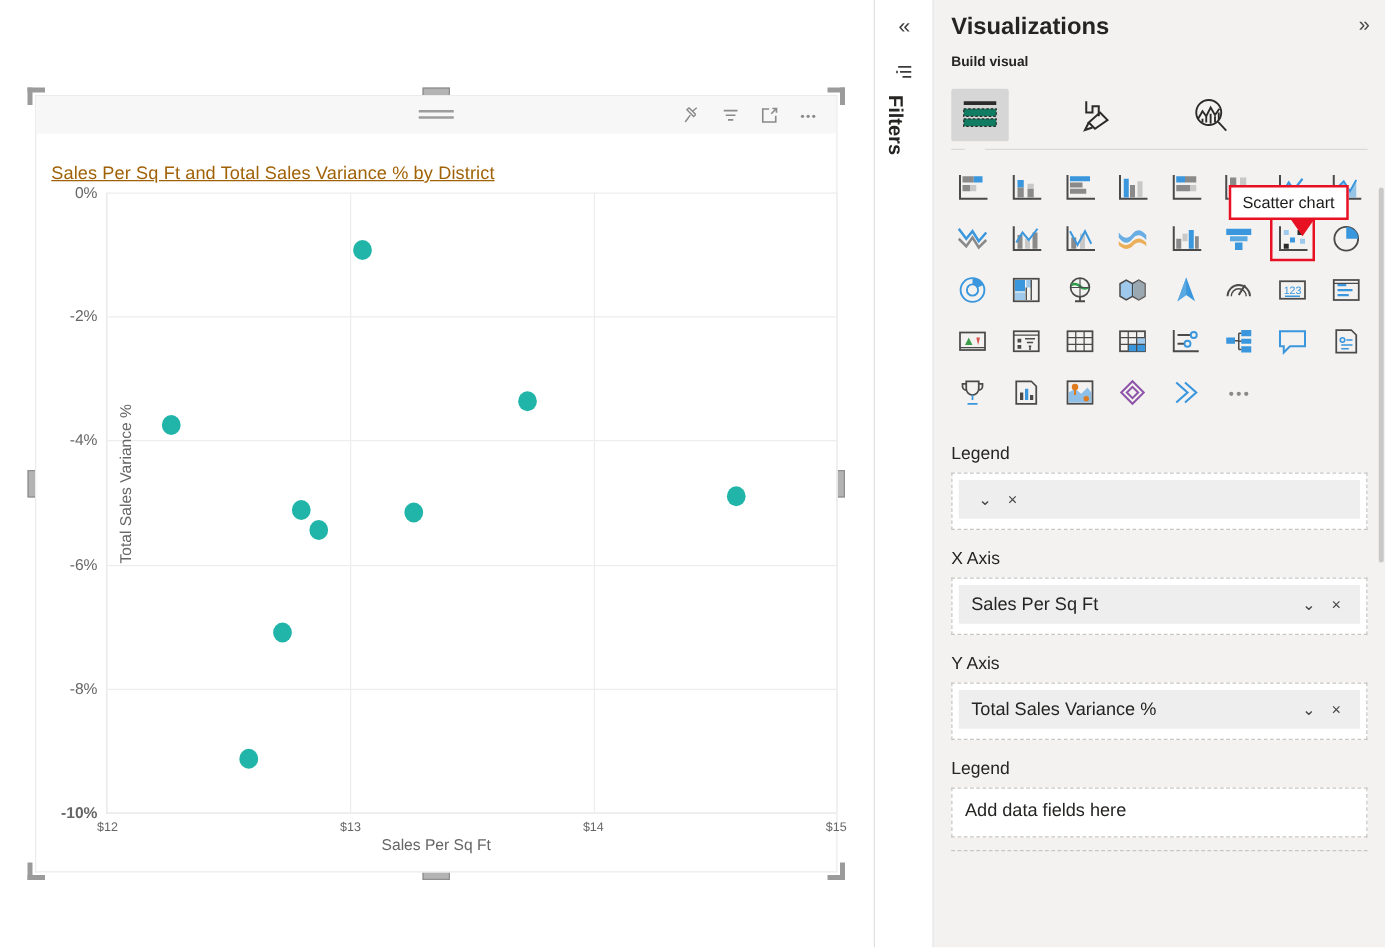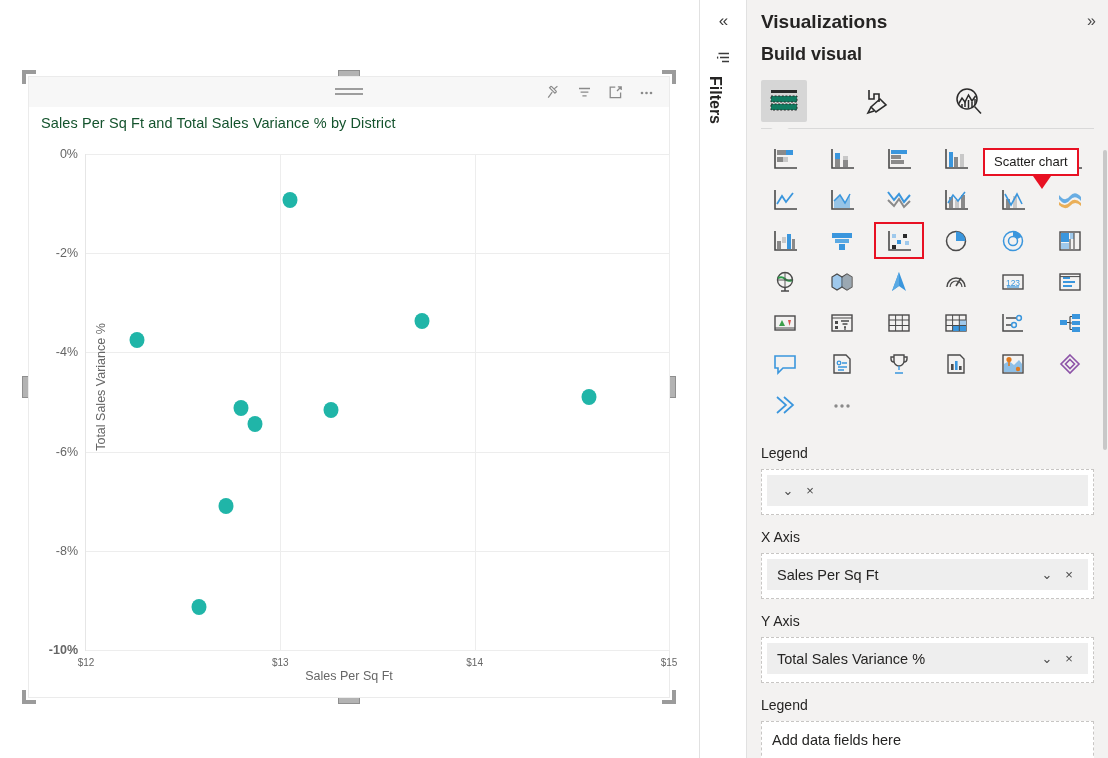--- a/index.html
+++ b/index.html
@@ -70,23 +70,24 @@
   }
   .hdr-icon {
     width:26px; height:26px; margin-left:5px;
     display:flex; align-items:center; justify-content:center;
     color:#8a8a8a;
   }
   .hdr-icon svg { display:block; }
 
   
   #chart-title {
-    position:absolute; left:12px; top:38px;
-    font-size:14.5px; color:#14532d; letter-spacing:0.1px;
+    position:absolute; left:12px; top:54px;
+    font-size:14.5px; color:#a16207; letter-spacing:0.1px;
     white-space:nowrap;
+    text-decoration:underline;
   }
 
   
   #plot-area {
     position:absolute;
     left:56px; top:77px;
     width:584px; height:497px;
     border-left:1px solid #e6e6e6;
     border-bottom:1px solid #e6e6e6;
   }
@@ -149,21 +150,21 @@
     position:relative; height:44px;
     display:flex; align-items:center;
     padding:0 14px 0 14px;
   }
   #viz-title { font-size:19px; font-weight:600; color:#252423; }
   #viz-expand {
     position:absolute; right:12px; top:12px;
     font-size:16px; color:#4a4a4a;
   }
   #build-visual-label {
-    padding:0 14px; font-size:18px; font-weight:600; color:#252423;
+    padding:0 14px; font-size:11px; font-weight:600; color:#252423;
     margin-bottom:7px;
   }
 
   
   #build-tabs {
     display:flex; padding:0 14px; gap:46px; align-items:flex-end;
     height:50px;
   }
   .build-tab {
     width:46px; height:42px;
@@ -191,21 +192,21 @@
     border-left:9px solid transparent;
     border-right:9px solid transparent;
     border-bottom:5px solid #d9d9d9;
     z-index:-1;
   }
 
   
   #viz-grid {
     padding:6px 10px 8px 10px;
     display:grid;
-    grid-template-columns:repeat(6, 1fr);
+    grid-template-columns:repeat(8, 1fr);
     row-gap:4px; column-gap:0px;
     position:relative;
   }
   .viz-icon {
     height:37px;
     display:flex; align-items:center; justify-content:center;
     position:relative;
   }
   .viz-icon.selected::after {
     content:""; position:absolute;

